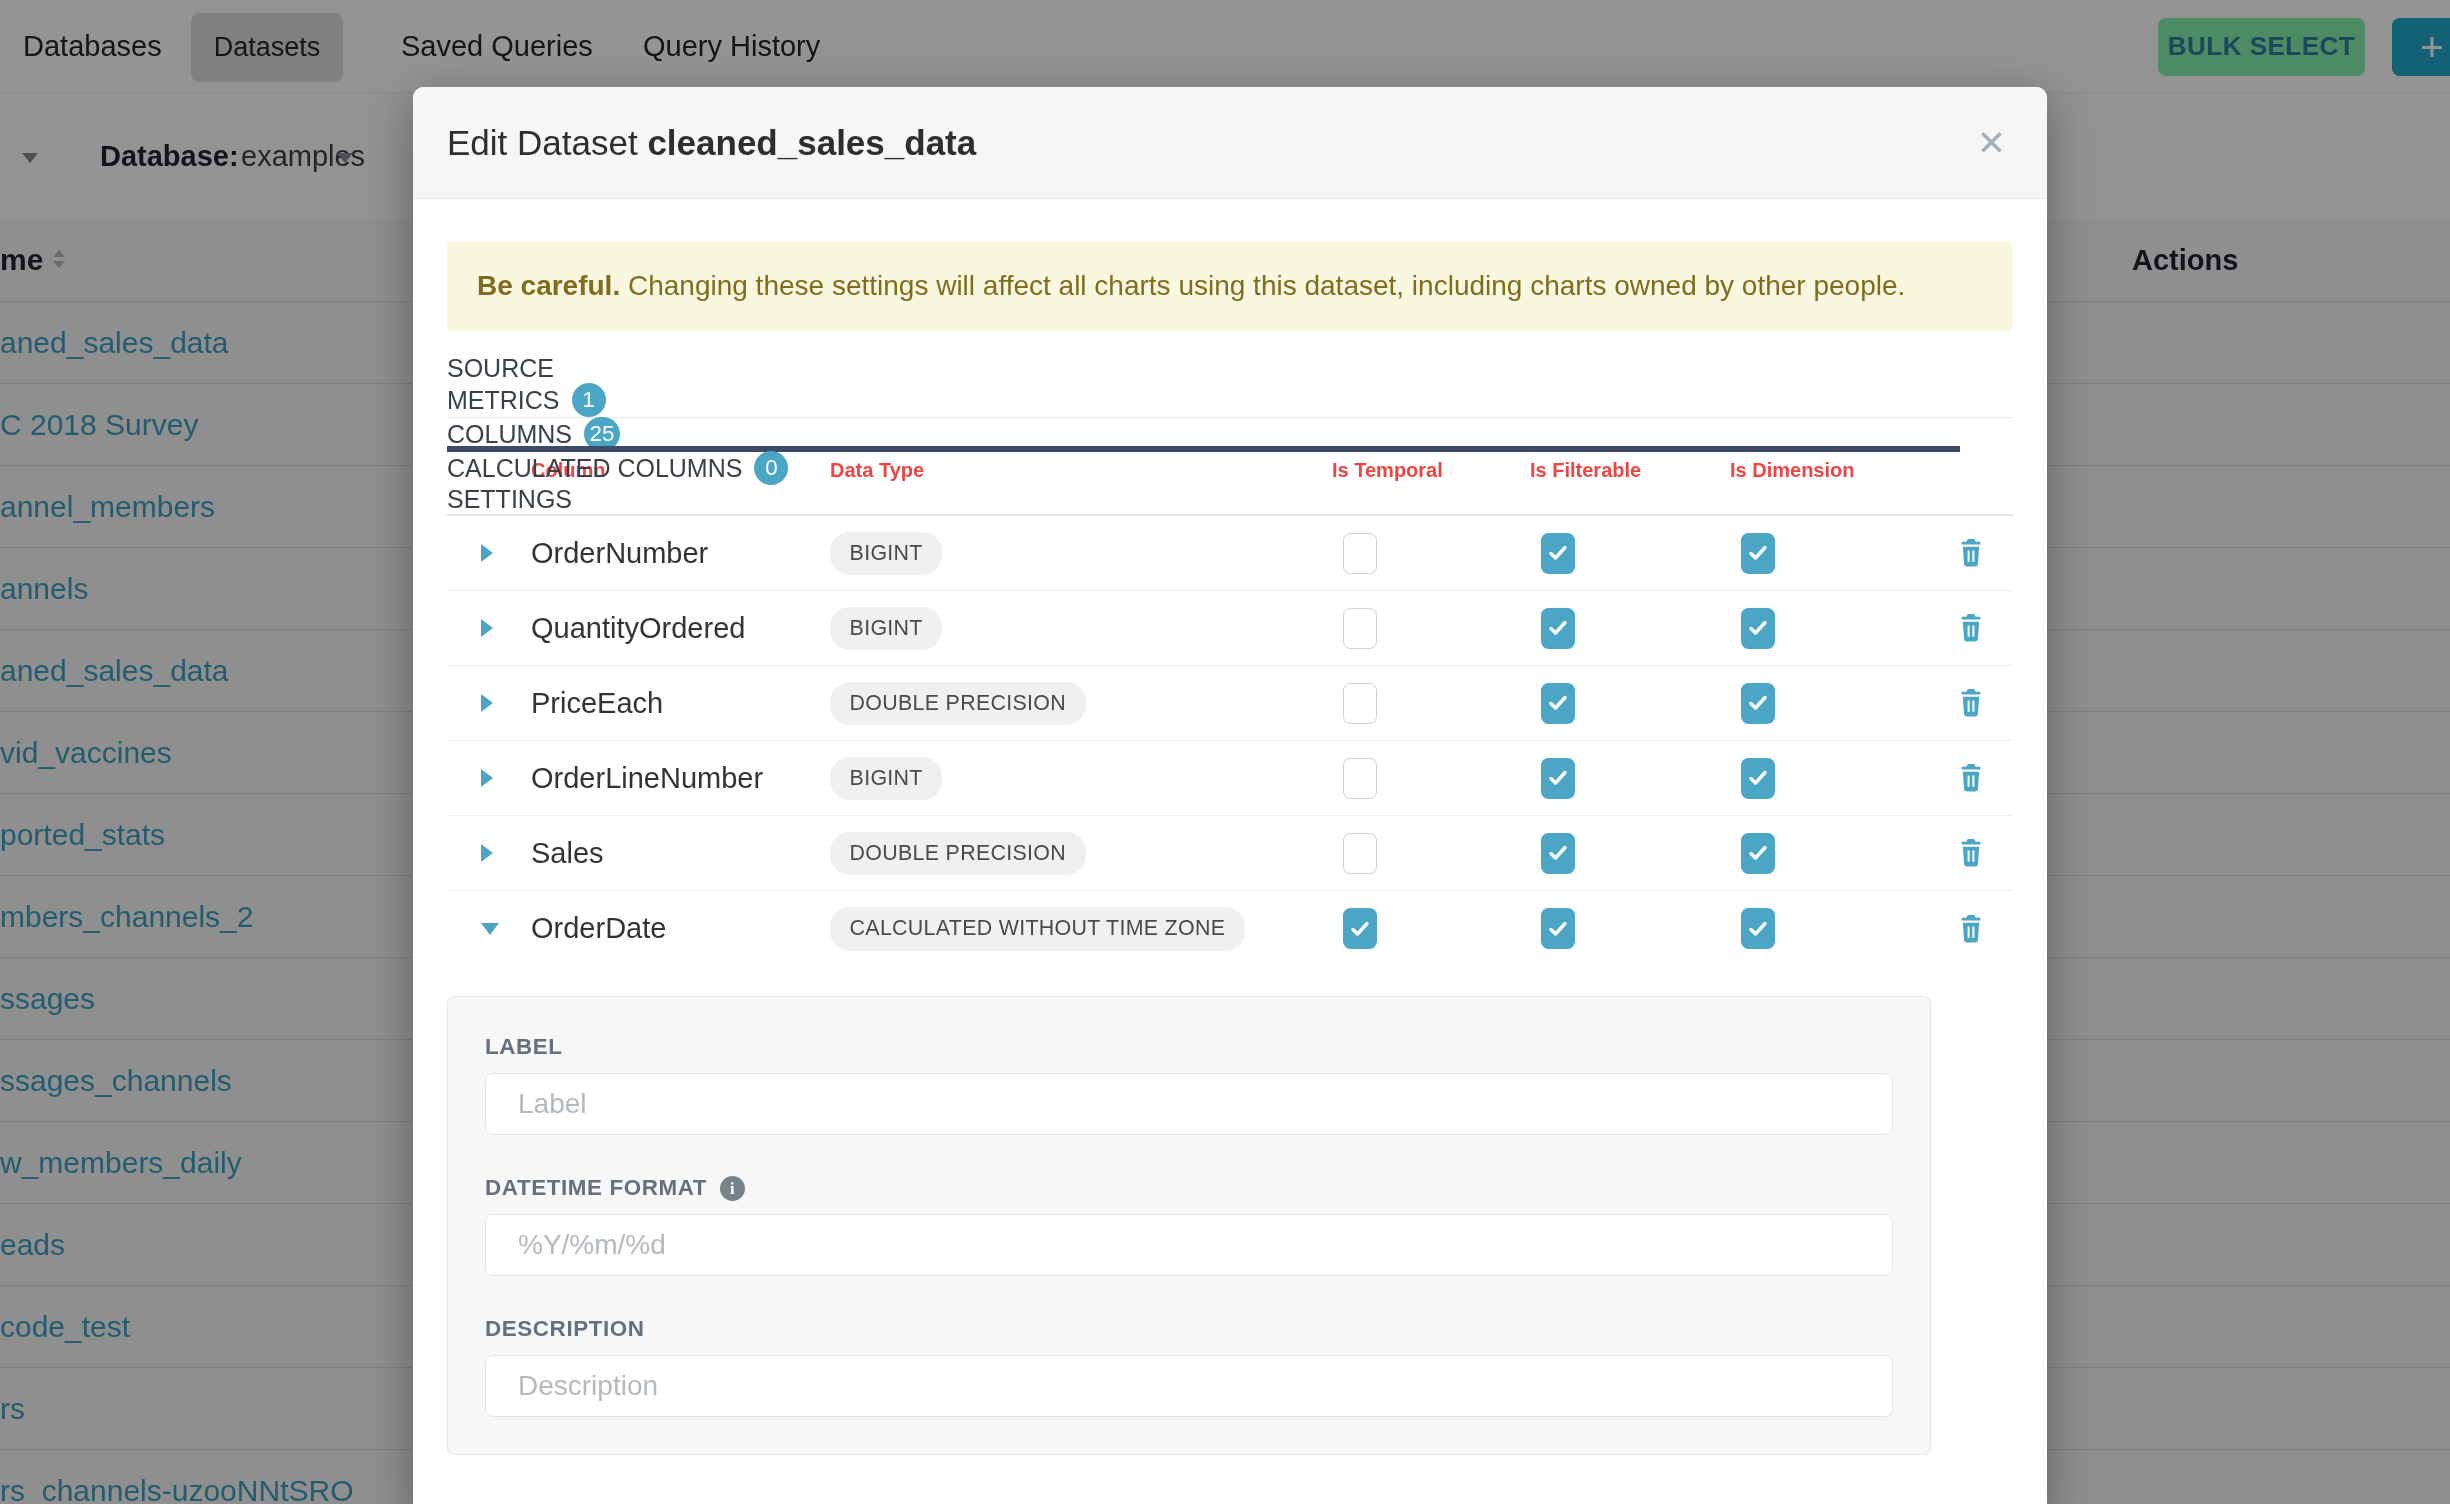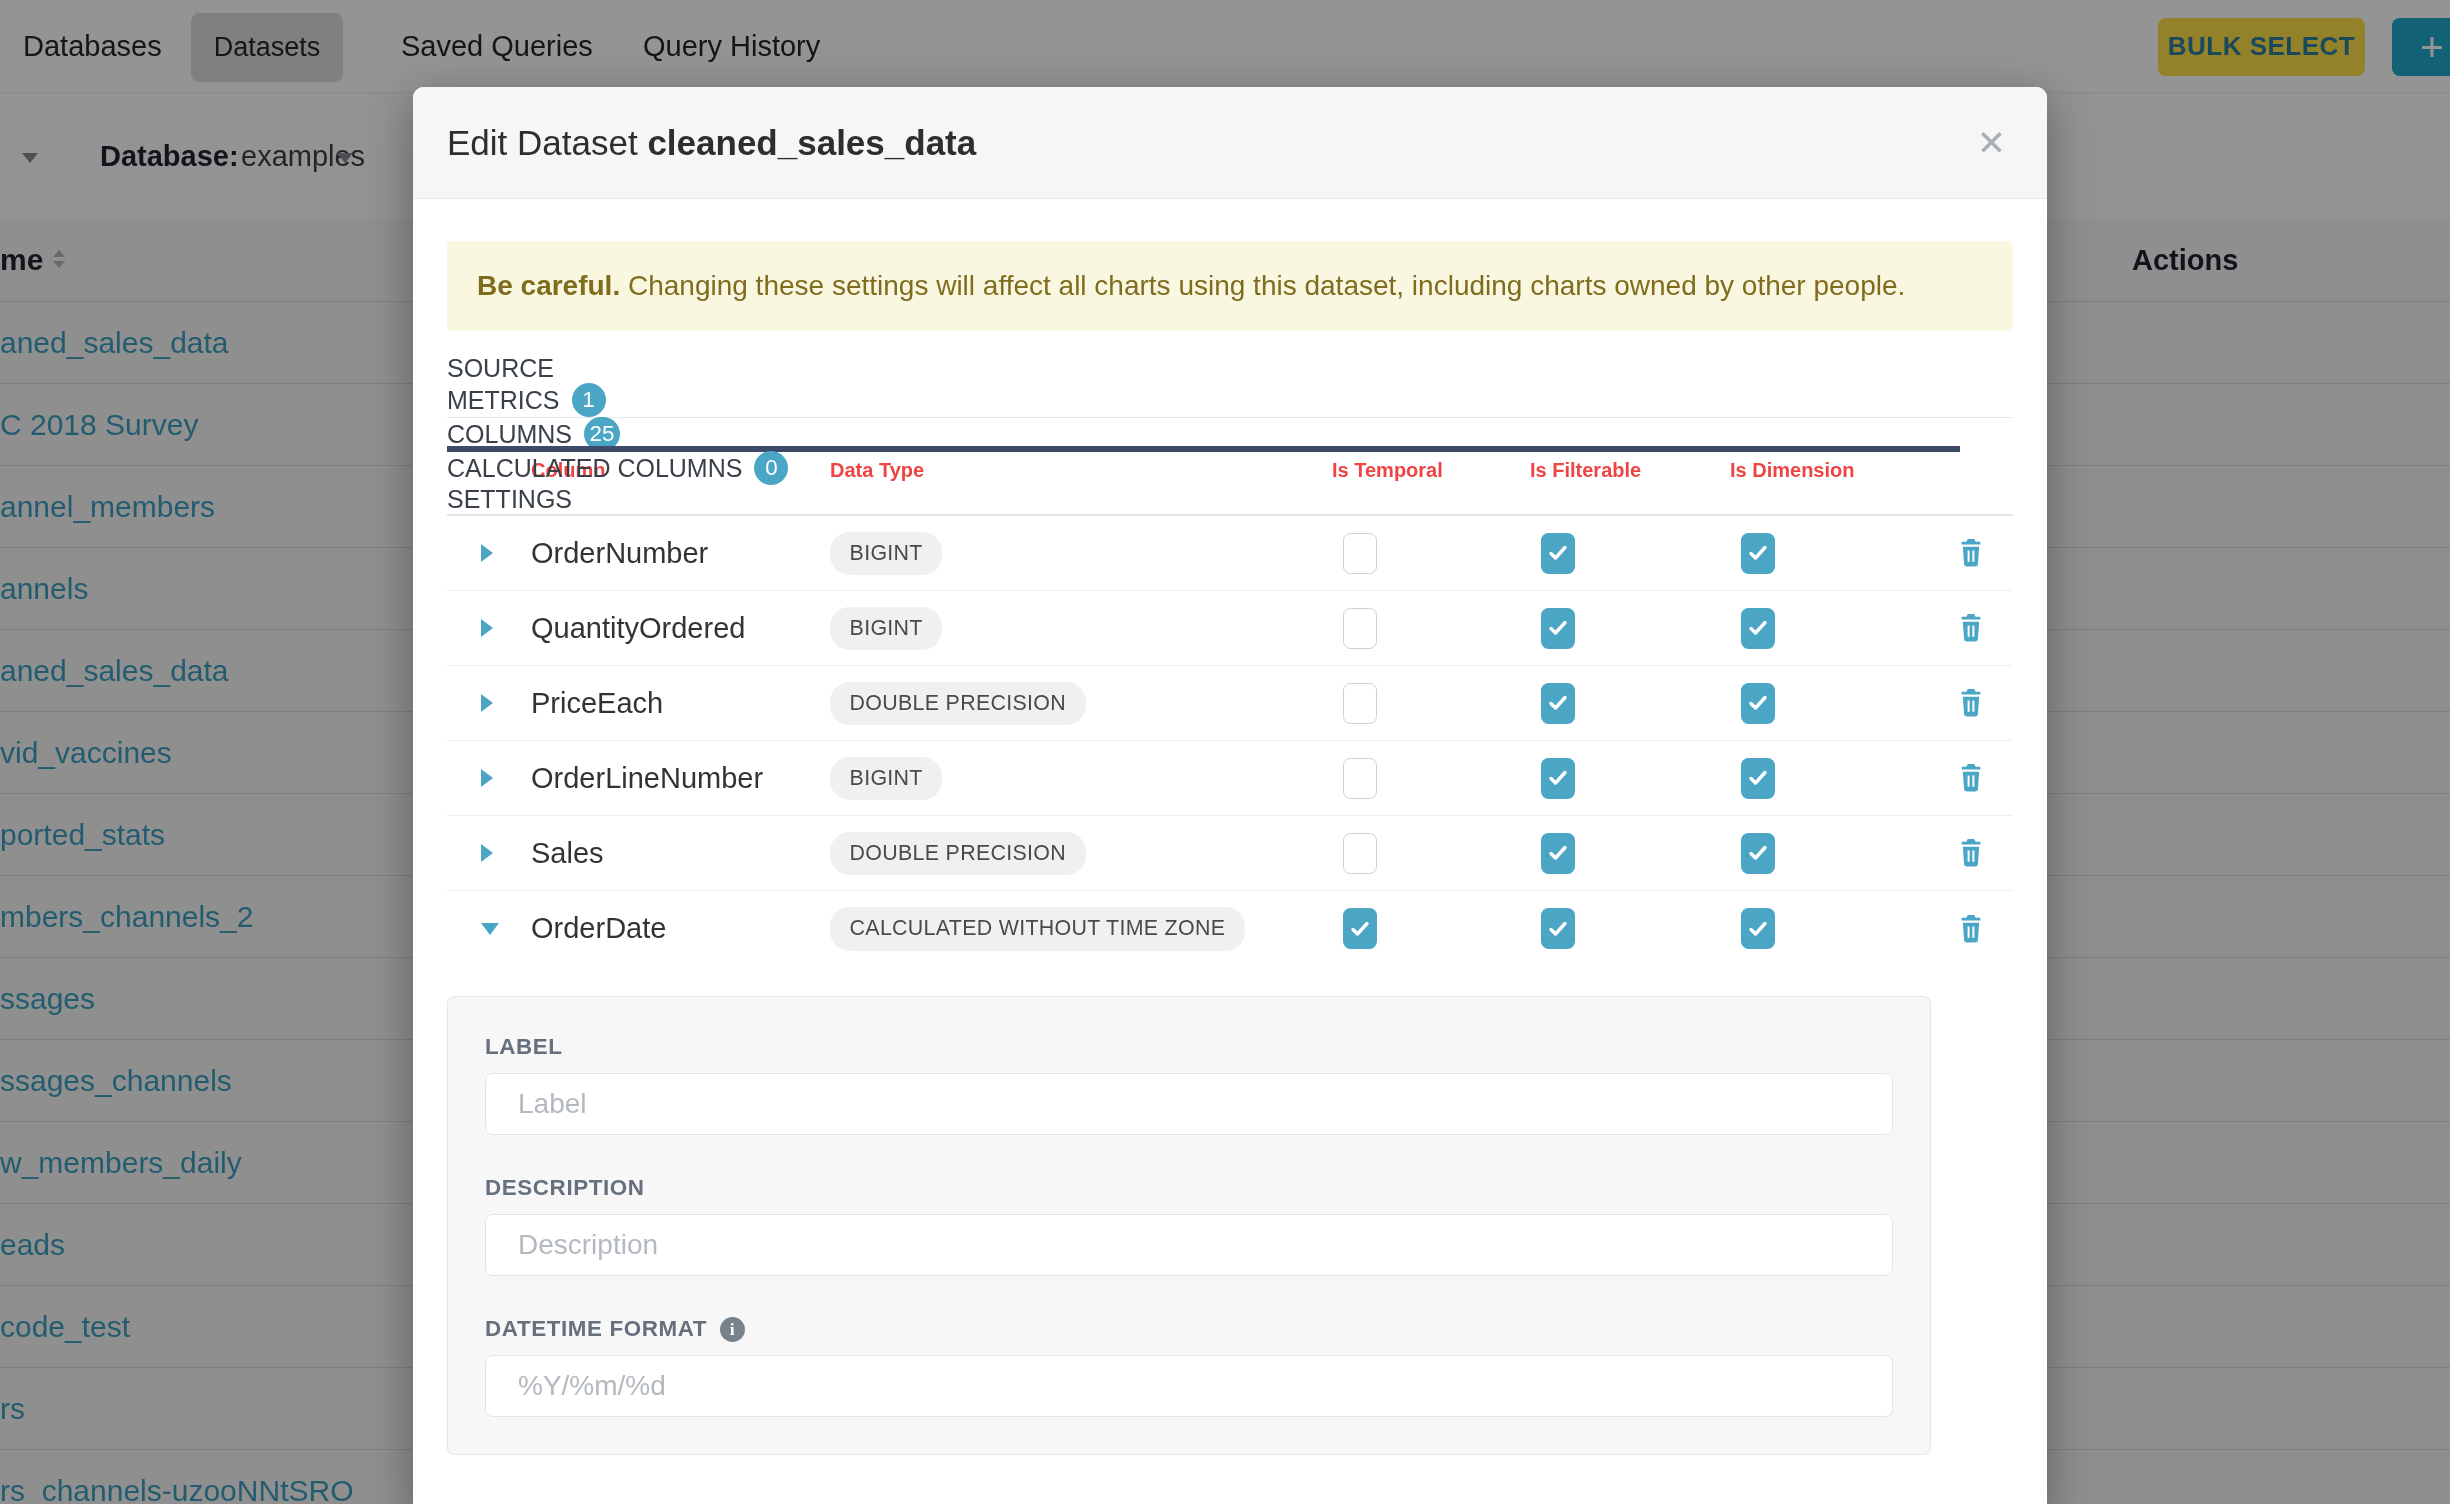--- a/index.html
+++ b/index.html
@@ -8,21 +8,21 @@
   }
   *{box-sizing:border-box;margin:0;padding:0;font-family:"Liberation Sans",sans-serif;}
   html,body{width:2450px;height:1505px;overflow:hidden;background:#F7F7F7;}
   .page{position:absolute;inset:0;}
 
   
   .nav{position:absolute;left:0;top:0;width:2450px;height:93px;background:#fff;border-bottom:0.9px solid #ECECEC;}
   .nav-item{position:absolute;top:0;height:93px;line-height:93px;font-size:29px;color:#23262E;cursor:pointer;}
   .nav-pill{position:absolute;left:191px;top:13px;width:152px;height:69px;background:#DCDCDC;border-radius:8.4px;
     display:flex;align-items:center;justify-content:center;font-size:27px;color:#23262E;cursor:pointer;}
-  .bulk-btn{position:absolute;left:2158px;top:17.7px;width:207px;height:58px;background:#fde047;border-radius:7.5px;
+  .bulk-btn{position:absolute;left:2158px;top:17.7px;width:207px;height:58px;background:#86efac;border-radius:7.5px;
     display:flex;align-items:center;justify-content:center;font-size:26px;font-weight:bold;letter-spacing:0.5px;color:#2E7E9E;cursor:pointer;}
   .plus-btn{position:absolute;left:2392px;top:17.7px;width:80px;height:58px;background:var(--primary);border-radius:7.5px;
     display:flex;align-items:center;justify-content:center;color:#fff;font-size:41px;line-height:0;cursor:pointer;}
 
   
   .filterbar{position:absolute;left:0;top:93px;width:2450px;height:126px;background:#FDFDFD;}
   .caret-down{width:0;height:0;border-left:8.4px solid transparent;border-right:8.4px solid transparent;border-top:10.3px solid #85898F;display:inline-block;}
   .fb-caret1{position:absolute;left:22.4px;top:60px;}
   .fb-label{position:absolute;left:100px;top:0;height:126px;line-height:126px;font-size:29px;font-weight:bold;color:#1F2430;}
   .fb-value{position:absolute;left:241px;top:0;height:126px;line-height:126px;font-size:29px;color:#3A3F46;cursor:pointer;}
@@ -377,28 +377,28 @@
 
     <div class="detail-panel">
       <div class="field">
         <div class="field-label">
           <span>LABEL</span>
         </div>
         <input type="text" placeholder="Label" style="">
       </div>
       <div class="field">
         <div class="field-label">
-          <span>DESCRIPTION</span>
-        </div>
-        <input type="text" placeholder="Description" style="">
+          <span>DATETIME FORMAT</span>
+          <span class="info-icon">i</span>
+        </div>
+        <input type="text" placeholder="%Y/%m/%d" style="">
       </div>
       <div class="field">
         <div class="field-label">
-          <span>DATETIME FORMAT</span>
-          <span class="info-icon">i</span>
-        </div>
-        <input type="text" placeholder="%Y/%m/%d" style="">
+          <span>DESCRIPTION</span>
+        </div>
+        <input type="text" placeholder="Description" style="">
       </div>
     </div>
 
   </div>
 </div>
 
 
 </body></html>

